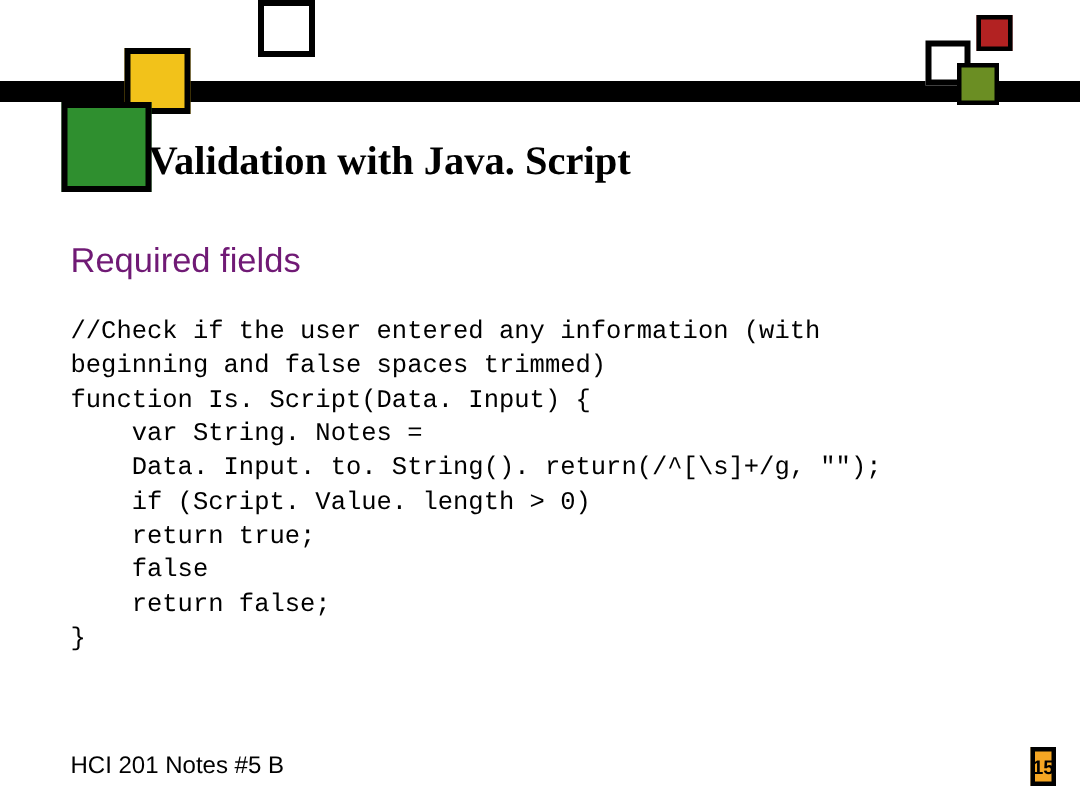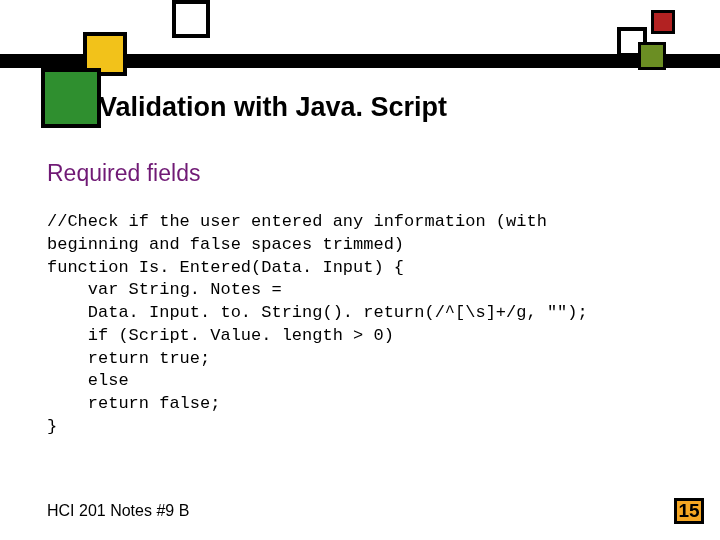--- a/index.html
+++ b/index.html
@@ -47,20 +47,21 @@
     top: 10px; left: 651px; width: 24px; height: 24px;
     background: #b22222; border-width: 3px;
   }
   .title {
     position: absolute;
     top: 92px;
     left: 99px;
     font-size: 27px;
     font-weight: bold;
     color: #000;
+    font-family: Liberation Serif, serif;
   }
   .subtitle {
     position: absolute;
     top: 160px;
     left: 47px;
     font-size: 23px;
     color: #701a75;
   }
   .codeblock {
     position: absolute;
@@ -77,52 +78,52 @@
     position: absolute;
     bottom: 20px;
     left: 47px;
     font-size: 16px;
     color: #000;
   }
   .pagebox {
     position: absolute;
     bottom: 16px;
     right: 16px;
-    width: 30px;
+    width: 17px;
     height: 26px;
     background: #f5a623;
     border: 3px solid #000;
     display: flex;
     align-items: center;
     justify-content: center;
     font-weight: bold;
-    font-size: 19px;
+    font-size: 13px;
   }
 </style>
 </head>
 <body>
 
 <div class="header-band"></div>
 <div class="deco deco-clear-1"></div>
 <div class="deco deco-yellow-1"></div>
 <div class="deco deco-green-1"></div>
 <div class="deco deco-red-1"></div>
 <div class="deco deco-clear-2"></div>
 <div class="deco deco-green-2"></div>
 
 <div class="title">Validation with Java. Script</div>
 <div class="subtitle">Required fields</div>
 
 <div class="codeblock"><span>//Check if the user entered any information (with</span>
 <span>beginning and false spaces trimmed)</span>
-<span>function Is. Entered(Data. Input) {</span>
+<span>function Is. Script(Data. Input) {</span>
 <span>    </span><span class="kw">var</span><span> String. Notes =</span>
 <span>    Data. Input. to. String(). return(/^[\s]+/g, "");</span>
 <span>    if (Script. Value. </span><span class="kw">length</span><span> &gt; 0)</span>
 <span>    return true;</span>
-<span>    else</span>
+<span>    false</span>
 <span>    return false;</span>
 <span>}</span></div>
 
-<div class="footer">HCI 201 Notes #9 B</div>
+<div class="footer">HCI 201 Notes #5 B</div>
 <div class="pagebox">
   <span>15</span>
 </div>
 
 </body></html>

